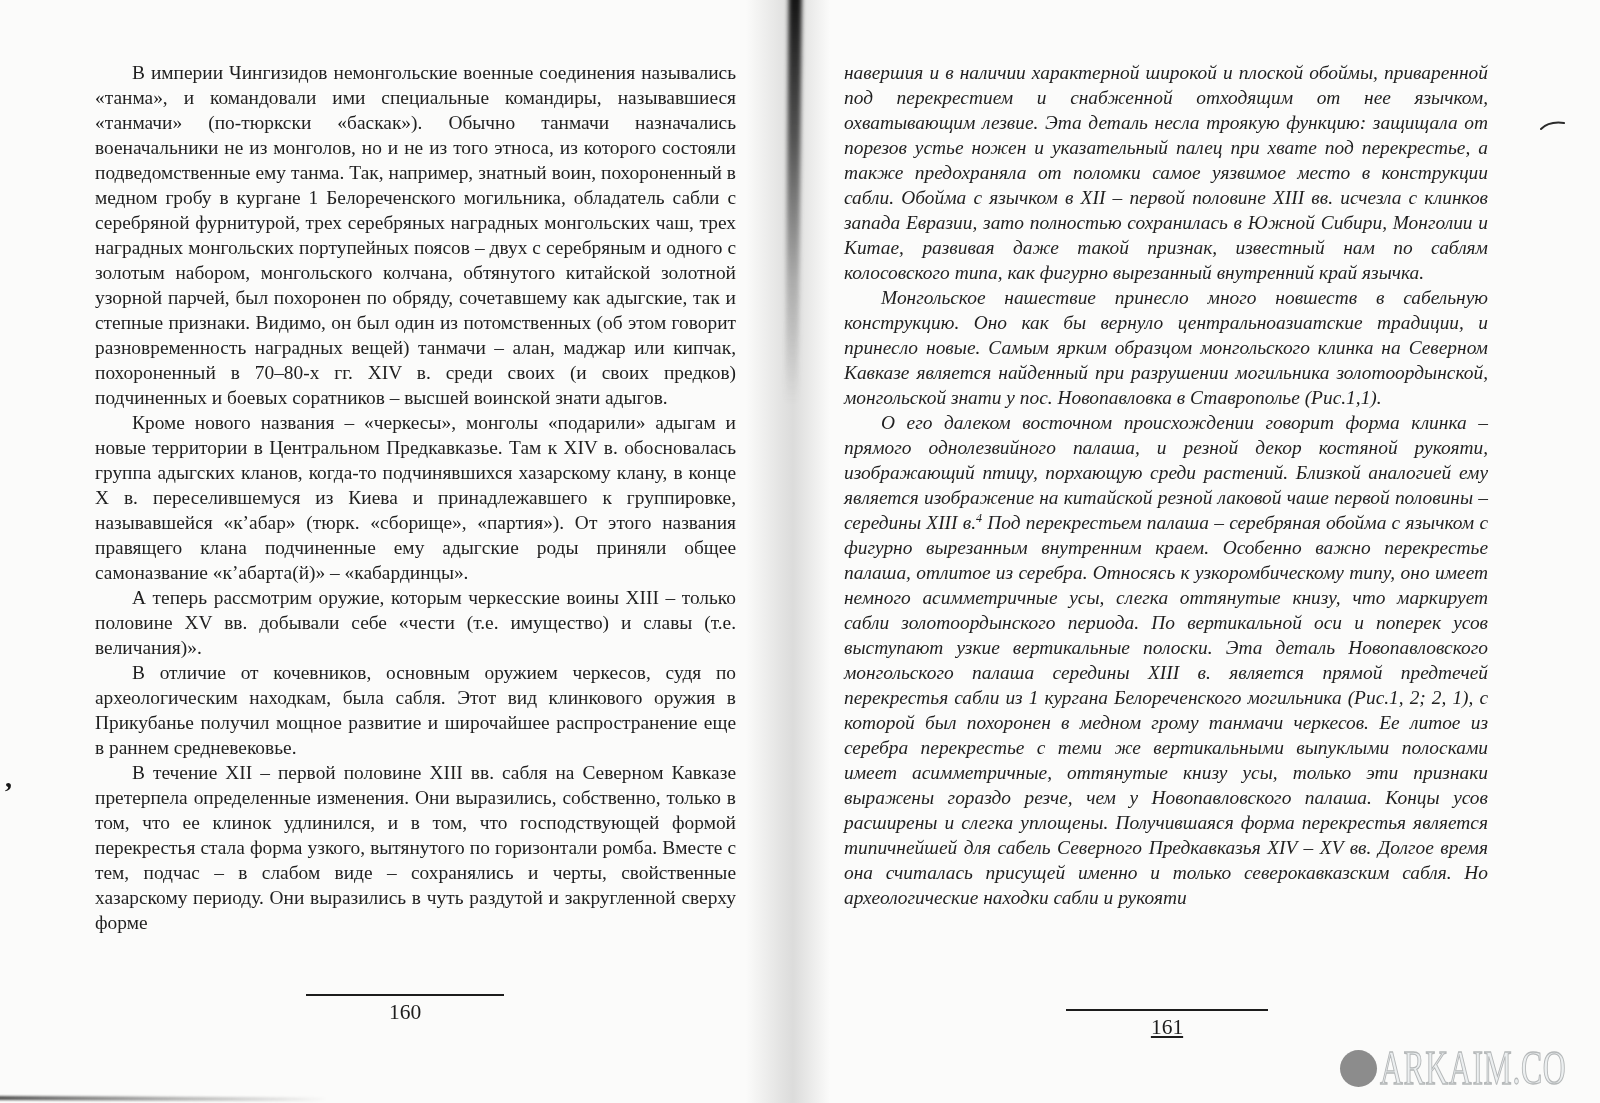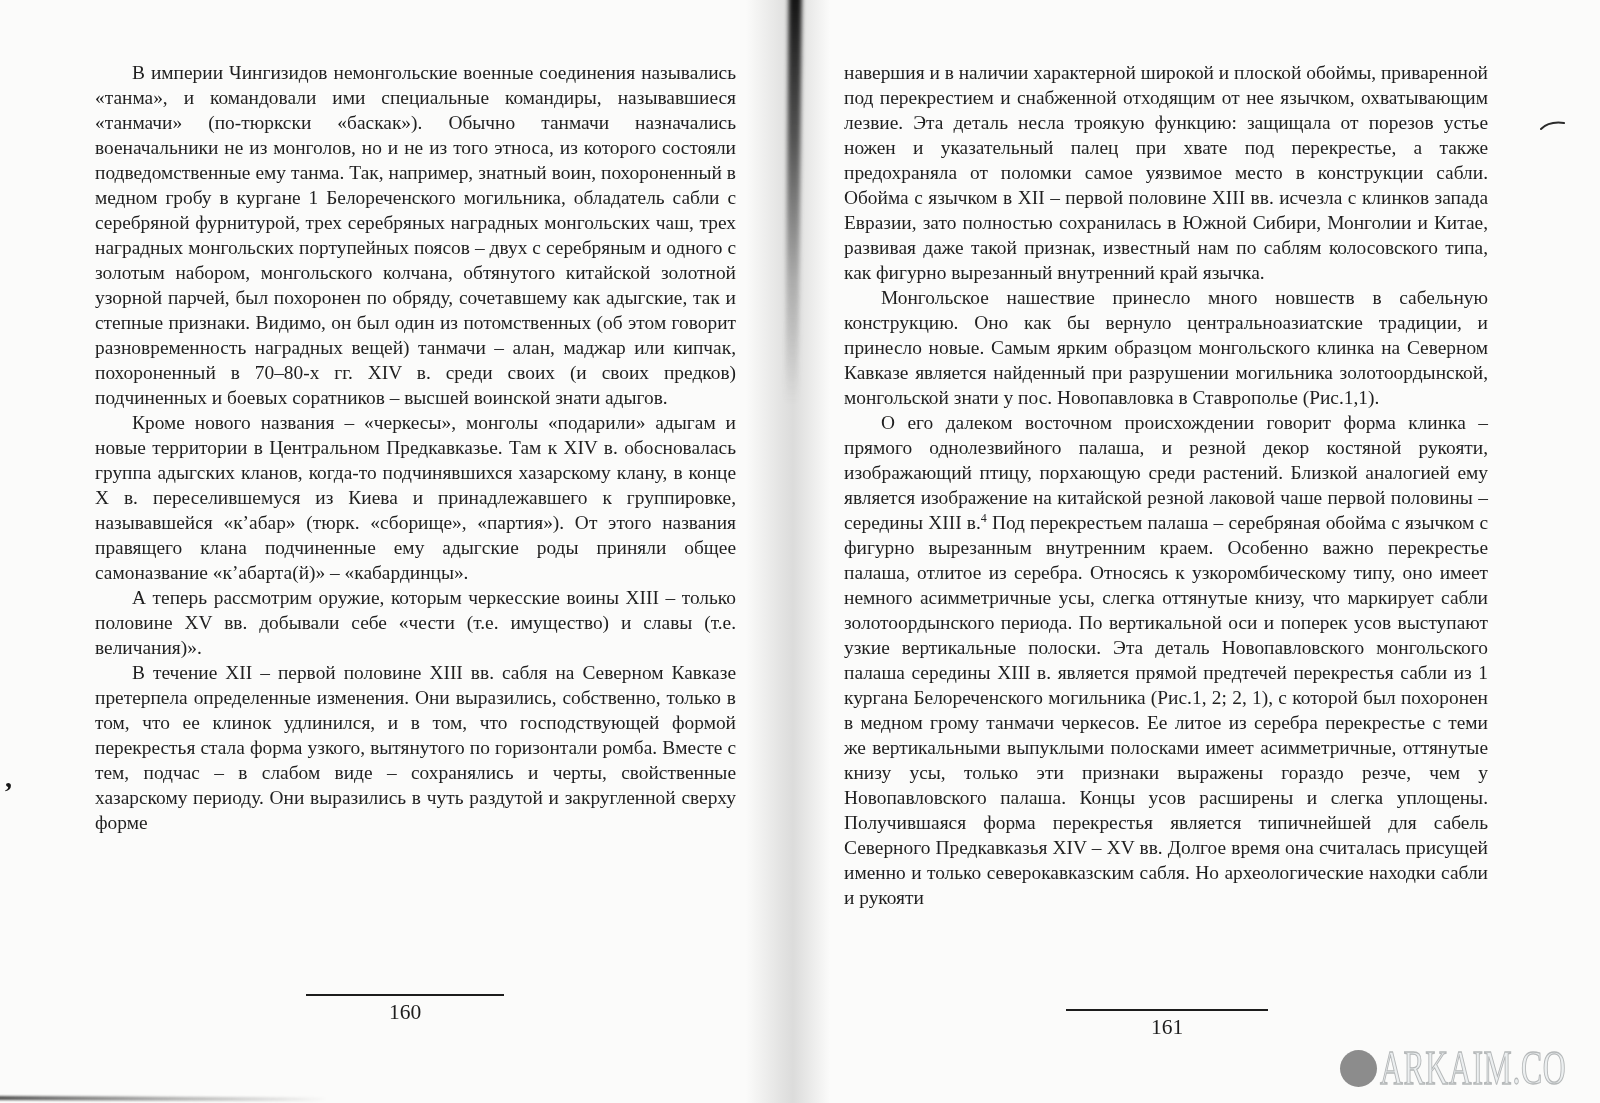--- a/index.html
+++ b/index.html
@@ -16,42 +16,42 @@
   .page-text {
     position: absolute;
     color: #1f1f1f;
     font-size: 19.4px;
     line-height: 25px;
     text-align: justify;
     hyphens: auto;
     -webkit-hyphens: auto;
   }
   #left-text  { left: 95px;  top: 60px; width: 641px; }
-  #right-text { left: 844px; top: 60px; width: 644px; }
+  #right-text { left: 844px; top: 60px; width: 644px; font-style: italic; }
   .page-text p { margin: 0; }
   .page-text p.indent { text-indent: 37px; }
   sup.footnote {
     font-size: 0.62em;
     vertical-align: super;
     line-height: 0;
   }
   
   .pagenum {
     position: absolute;
     text-align: center;
     color: #1d1d1d;
     font-size: 21.5px;
     line-height: 24px;
   }
   .pagenum .rule {
     border-top: 2.4px solid #1c1c1c;
     margin-bottom: 4px;
   }
   #pagenum-left  { left: 306px;  top: 994px;  width: 198px; }
-  #pagenum-right { left: 1066px; top: 1009px; width: 202px; }
+  #pagenum-right { left: 1066px; top: 1009px; width: 202px; text-decoration: underline; }
   
   .gutter-shadow {
     position: absolute;
     left: 746px; top: 0; width: 84px; height: 1103px;
     background: linear-gradient(to right,
       rgba(0,0,0,0) 0%,
       rgba(80,80,80,0.14) 42%,
       rgba(95,95,95,0.20) 56%,
       rgba(0,0,0,0) 100%);
     pointer-events: none;
@@ -120,20 +120,21 @@
 </head>
 <body>
 
 <div class="gutter-shadow"></div>
 <div class="gutter-dark-top"></div>
 
 <div id="left-text" class="page-text">
   <p class="indent">В империи Чингизидов немонгольские военные соединения назывались «танма», и командовали ими специальные командиры, называвшиеся «танмачи» (по-тюркски «баскак»). Обычно танмачи назначались военачальники не из монголов, но и не из того этноса, из которого состояли подведомственные ему танма. Так, например, знатный воин, похороненный в медном гробу в кургане 1 Белореченского могильника, обладатель сабли с серебряной фурнитурой, трех серебряных наградных монгольских чаш, трех наградных монгольских портупейных поясов – двух с серебряным и одного с золотым набором, монгольского колчана, обтянутого китайской золотной узорной парчей, был похоронен по обряду, сочетавшему как адыгские, так и степные признаки. Видимо, он был один из потомственных (об этом говорит разновременность наградных вещей) танмачи – алан, маджар или кипчак, похороненный в 70–80-х гг. XIV в. среди своих (и своих предков) подчиненных и боевых соратников – высшей воинской знати адыгов.</p>
   <p class="indent">Кроме нового названия – «черкесы», монголы «подарили» адыгам и новые территории в Центральном Предкавказье. Там к XIV в. обосновалась группа адыгских кланов, когда-то подчинявшихся хазарскому клану, в конце X в. переселившемуся из Киева и принадлежавшего к группировке, называвшейся «к’абар» (тюрк. «сборище», «партия»). От этого названия правящего клана подчиненные ему адыгские роды приняли общее самоназвание «к’абарта(й)» – «кабардинцы».</p>
   <p class="indent">А теперь рассмотрим оружие, которым черкесские воины XIII – только половине XV вв. добывали себе «чести (т.е. имущество) и славы (т.е. величания)».</p>
+  <p class="indent">В отличие от кочевников, основным оружием черкесов, судя по археологическим находкам, была сабля. Этот вид клинкового оружия в Прикубанье получил мощное развитие и широчайшее распространение еще в раннем средневековье.</p>
   <p class="indent">В течение XII – первой половине XIII вв. сабля на Северном Кавказе претерпела определенные изменения. Они выразились, собственно, только в том, что ее клинок удлинился, и в том, что господствующей формой перекрестья стала форма узкого, вытянутого по горизонтали ромба. Вместе с тем, подчас – в слабом виде – сохранялись и черты, свойственные хазарскому периоду. Они выразились в чуть раздутой и закругленной сверху форме</p>
 </div>
 
 <div id="pagenum-left" class="pagenum">
   <div class="rule"></div>
   <span>160</span>
 </div>
 
 <div id="right-text" class="page-text">
   <p>навершия и в наличии характерной широкой и плоской обоймы, приваренной под перекрестием и снабженной отходящим от нее язычком, охватывающим лезвие. Эта деталь несла троякую функцию: защищала от порезов устье ножен и указательный палец при хвате под перекрестье, а также предохраняла от поломки самое уязвимое место в конструкции сабли. Обойма с язычком в XII – первой половине XIII вв. исчезла с клинков запада Евразии, зато полностью сохранилась в Южной Сибири, Монголии и Китае, развивая даже такой признак, известный нам по саблям колосовского типа, как фигурно вырезанный внутренний край язычка.</p>

